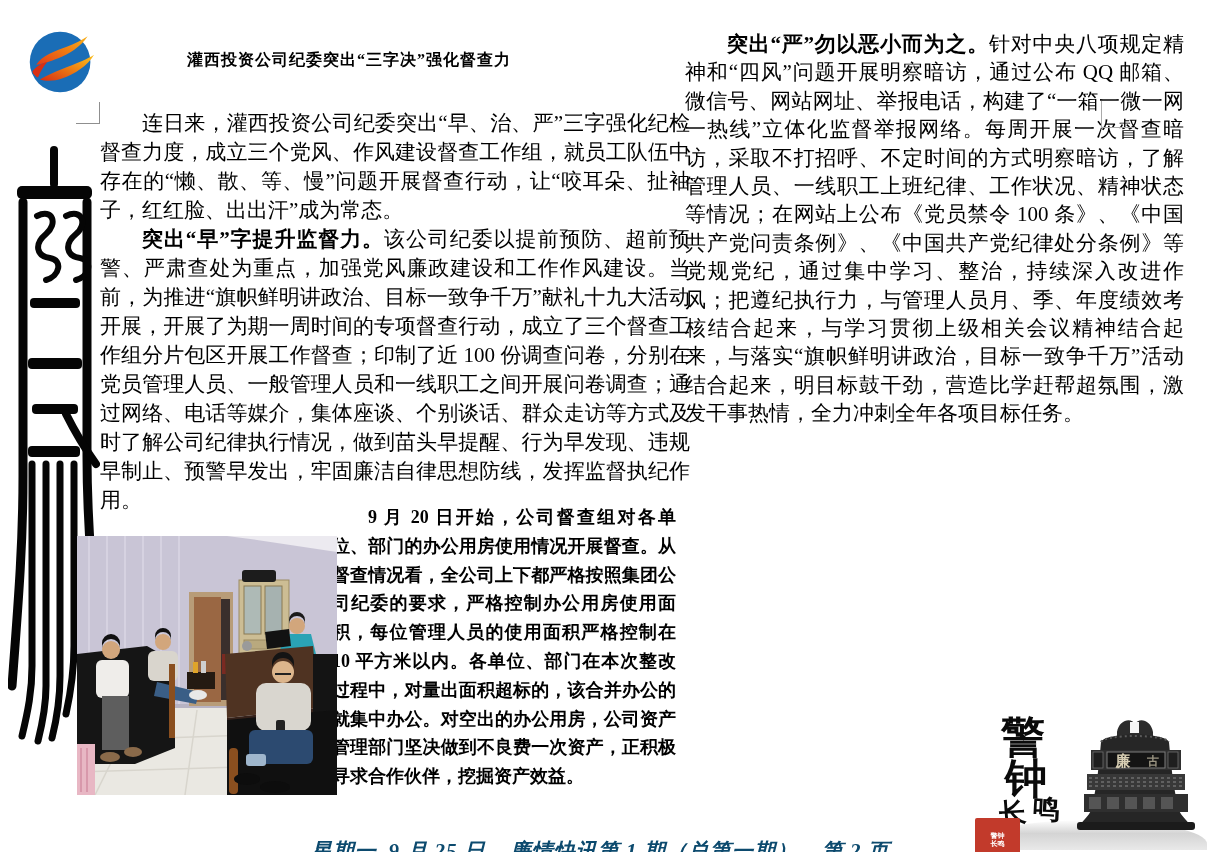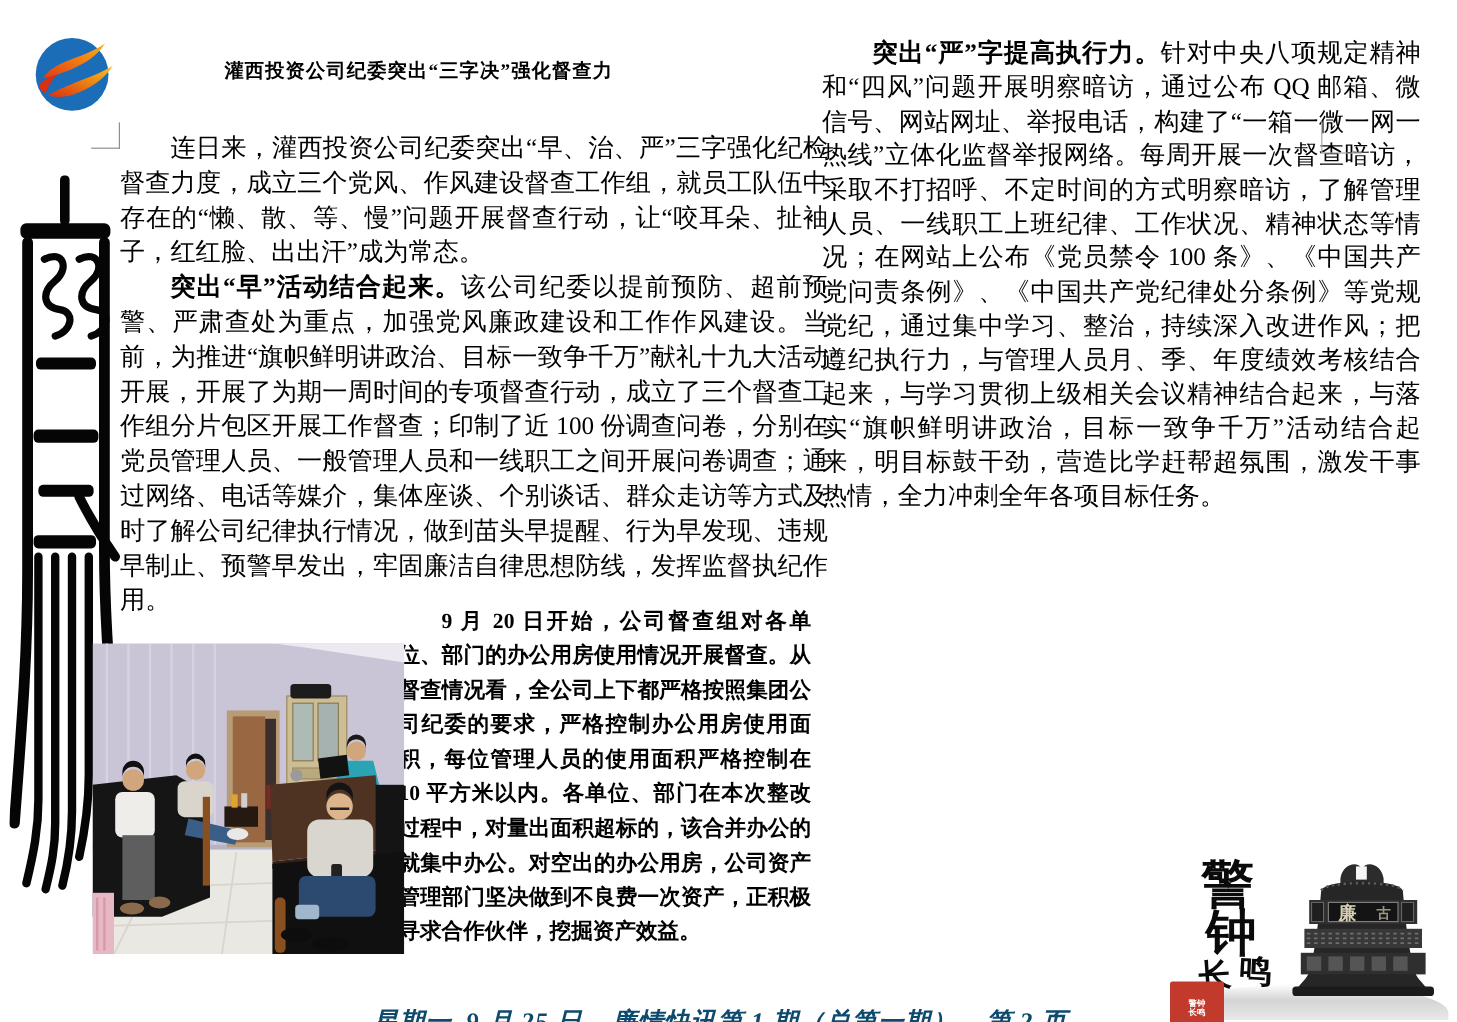--- a/index.html
+++ b/index.html
@@ -77,21 +77,21 @@
   <rect x="20" y="300" width="52" height="11" rx="4" fill="#050505" stroke="none"></rect>
   <path d="M24,318 L24,520 C24,545 20,565 14,590" stroke-width="7"></path>
   <path d="M38,318 L38,540 C38,560 35,575 30,595" stroke-width="7"></path>
   <path d="M52,318 L52,530 C52,555 49,572 44,592" stroke-width="7"></path>
   <path d="M66,318 L66,500 C66,525 63,545 58,568" stroke-width="7"></path>
 </svg>
 
 <div class="abs left-col bodytxt">
   <div class="headline">灌西投资公司纪委突出“三字决”强化督查力</div>
   <p class="para intro">连日来，灌西投资公司纪委突出“早、治、严”三字强化纪检督查力度，成立三个党风、作风建设督查工作组，就员工队伍中存在的“懒、散、等、慢”问题开展督查行动，让“咬耳朵、扯袖子，红红脸、出出汗”成为常态。</p>
-  <p class="para"><span class="lead">突出“早”活动结合起来。</span><span>该公司纪委以提前预防、超前预警、严肃查处为重点，加强党风廉政建设和工作作风建设。当前，为推进“旗帜鲜明讲政治、目标一致争千万”献礼十九大活动开展，开展了为期一周时间的专项督查行动，成立了三个督查工作组分片包区开展工作督查；印制了近 100 份调查问卷，分别在党员管理人员、一般管理人员和一线职工之间开展问卷调查；通过网络、电话等媒介，集体座谈、个别谈话、群众走访等方式及时了解公司纪律执行情况，做到苗头早提醒、行为早发现、违规早制止、预警早发出，牢固廉洁自律思想防线，发挥监督执纪作用。</span></p>
+  <p class="para"><span class="lead">突出“早”字提升监督力。</span><span>该公司纪委以提前预防、超前预警、严肃查处为重点，加强党风廉政建设和工作作风建设。当前，为推进“旗帜鲜明讲政治、目标一致争千万”献礼十九大活动开展，开展了为期一周时间的专项督查行动，成立了三个督查工作组分片包区开展工作督查；印制了近 100 份调查问卷，分别在党员管理人员、一般管理人员和一线职工之间开展问卷调查；通过网络、电话等媒介，集体座谈、个别谈话、群众走访等方式及时了解公司纪律执行情况，做到苗头早提醒、行为早发现、违规早制止、预警早发出，牢固廉洁自律思想防线，发挥监督执纪作用。</span></p>
 </div>
 
 <div class="abs caption">9 月 20 日开始，公司督查组对各单位、部门的办公用房使用情况开展督查。从督查情况看，全公司上下都严格按照集团公司纪委的要求，严格控制办公用房使用面积，每位管理人员的使用面积严格控制在 10 平方米以内。各单位、部门在本次整改过程中，对量出面积超标的，该合并办公的就集中办公。对空出的办公用房，公司资产管理部门坚决做到不良费一次资产，正积极寻求合作伙伴，挖掘资产效益。</div>
 
 <div class="abs photo">
   <svg width="260" height="259" viewBox="0 0 260 259">
     <rect x="0" y="0" width="260" height="172" fill="#c9c5d6"></rect>
     <g stroke="#d6d2e1" stroke-width="2">
       <line x1="12" y1="0" x2="12" y2="170"></line>
         <line x1="30" y1="0" x2="30" y2="170"></line>
@@ -162,21 +162,21 @@
     <ellipse cx="170" cy="243" rx="13" ry="6" fill="#0d0d0d"></ellipse>
     <ellipse cx="198" cy="251" rx="15" ry="6" fill="#0d0d0d"></ellipse>
 
     <rect x="0" y="208" width="18" height="51" fill="#e8b7c4"></rect>
     <line x1="4" y1="212" x2="4" y2="256" stroke="#d898ab" stroke-width="2"></line>
     <line x1="10" y1="212" x2="10" y2="256" stroke="#d898ab" stroke-width="2"></line>
   </svg>
 </div>
 
 <div class="abs right-col">
-  <p class="para"><span class="lead">突出“严”字提高执行力。</span><span>针对中央八项规定精神和“四风”问题开展明察暗访，通过公布 QQ 邮箱、微信号、网站网址、举报电话，构建了“一箱一微一网一热线”立体化监督举报网络。每周开展一次督查暗访，采取不打招呼、不定时间的方式明察暗访，了解管理人员、一线职工上班纪律、工作状况、精神状态等情况；在网站上公布《党员禁令 100 条》、《中国共产党问责条例》、《中国共产党纪律处分条例》等党规党纪，通过集中学习、整治，持续深入改进作风；把遵纪执行力，与管理人员月、季、年度绩效考核结合起来，与学习贯彻上级相关会议精神结合起来，与落实“旗帜鲜明讲政治，目标一致争千万”活动结合起来，明目标鼓干劲，营造比学赶帮超氛围，激发干事热情，全力冲刺全年各项目标任务。</span></p>
+  <p class="para"><span class="lead">突出“严”勿以恶小而为之。</span><span>针对中央八项规定精神和“四风”问题开展明察暗访，通过公布 QQ 邮箱、微信号、网站网址、举报电话，构建了“一箱一微一网一热线”立体化监督举报网络。每周开展一次督查暗访，采取不打招呼、不定时间的方式明察暗访，了解管理人员、一线职工上班纪律、工作状况、精神状态等情况；在网站上公布《党员禁令 100 条》、《中国共产党问责条例》、《中国共产党纪律处分条例》等党规党纪，通过集中学习、整治，持续深入改进作风；把遵纪执行力，与管理人员月、季、年度绩效考核结合起来，与学习贯彻上级相关会议精神结合起来，与落实“旗帜鲜明讲政治，目标一致争千万”活动结合起来，明目标鼓干劲，营造比学赶帮超氛围，激发干事热情，全力冲刺全年各项目标任务。</span></p>
 </div>
 
 <div class="abs cursor-mark"></div>
 
 <div class="abs bell-box">
   <div class="ground"></div>
   <div class="bell-char char-jing">警</div>
   <div class="bell-char char-zhong">钟</div>
   <div class="bell-char char-chang">长</div>
   <div class="bell-char char-ming">鸣</div>

